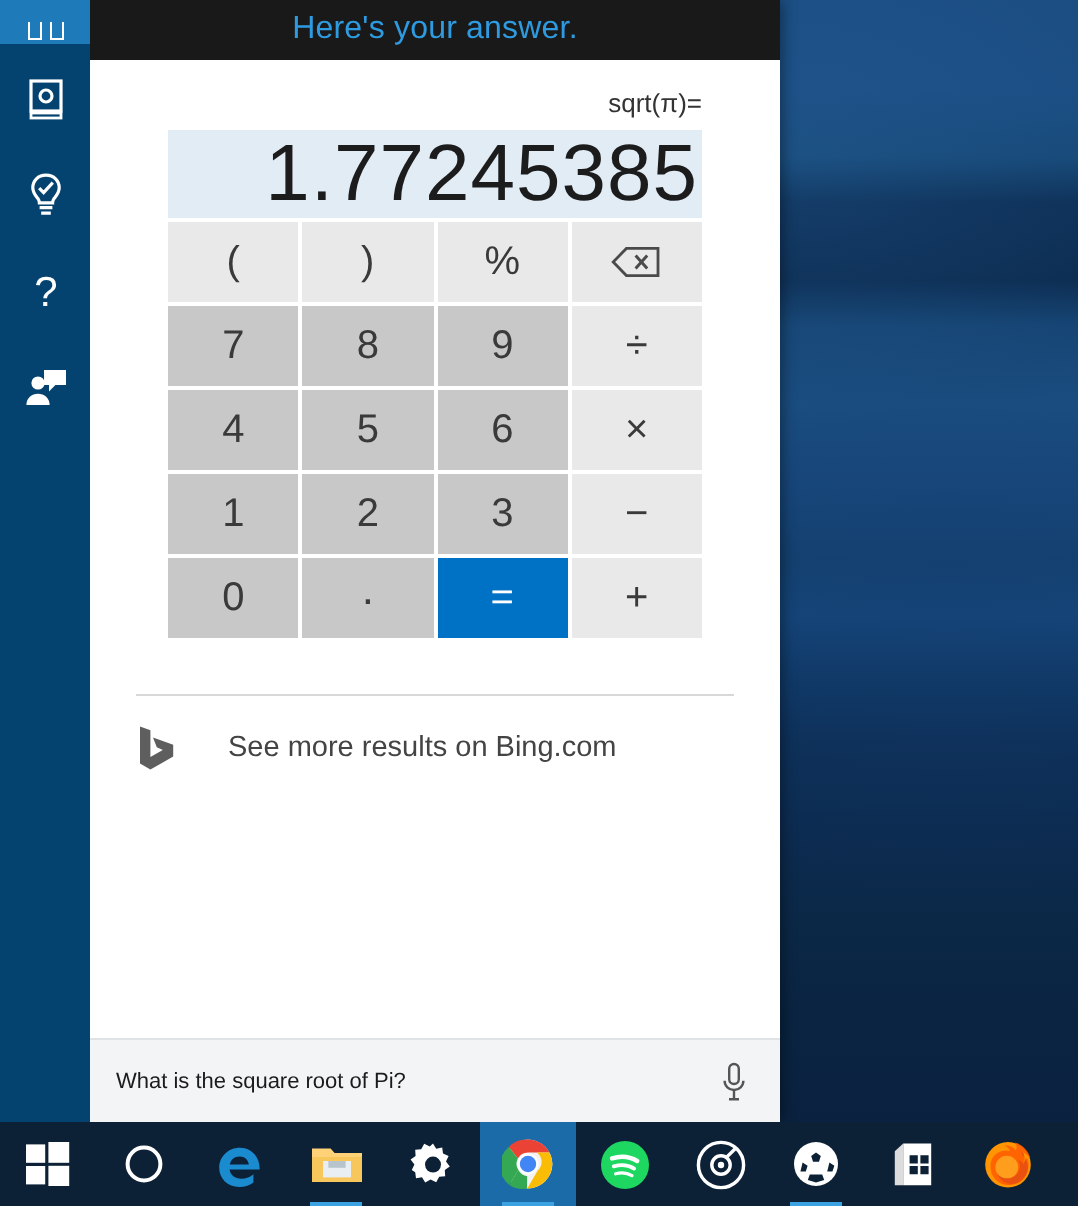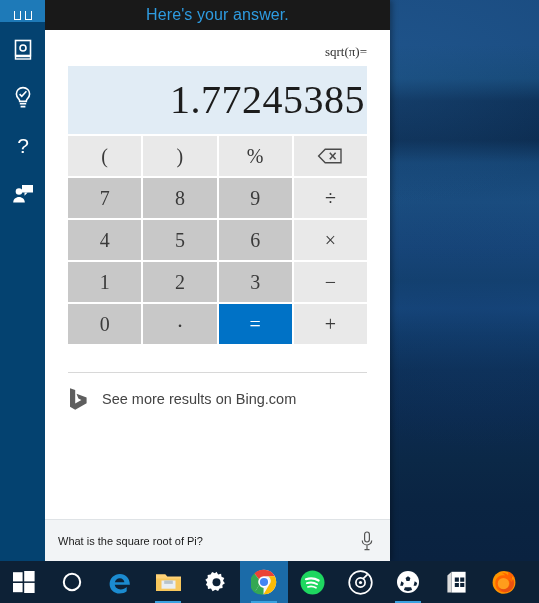--- a/index.html
+++ b/index.html
@@ -67,27 +67,27 @@
   .side-icon svg { display:block; }
   #side-icons { margin-top:26px; display:flex; flex-direction:column; }
 
   
   #content { flex:1; display:flex; flex-direction:column; background:#ffffff; min-width:0; }
   #answer-header {
     height:30px; background:#191919; color:#2e9be0;
     display:flex; align-items:center; justify-content:center;
     font-size:16px; letter-spacing:.1px;
   }
-  #card { padding:0 23px;font-family:Liberation Serif, serif; }
+  #card { padding:0 39px; }
   #expression {
     text-align:right; font-size:13px; color:#333333;
     padding:14px 0 6px 0;
   }
   #display {
-    background:#e1ecf5; height:68px;
+    background:#e1ecf5; height:44px;
     display:flex; align-items:center; justify-content:flex-end;
     padding-right:2px;
   }
   #display .value {
     font-size:40px; color:#1c1c1c; font-weight:300; letter-spacing:.5px;
     line-height:1;
   }
   #keypad { margin-top:2px; display:flex; flex-direction:column; gap:2px; }
   .kp-row { display:flex; gap:2px; }
   .key {
@@ -98,21 +98,21 @@
   }
   .key.fn   { background:#e9e9e9; }
   .key.num  { background:#c8c8c8; }
   .key.op   { background:#e9e9e9; }
   .key.eq   { background:#0072c6; color:#ffffff; }
   .key.dot  { font-size:22px; line-height:0; padding-bottom:8px; }
   .key svg { display:block; }
 
   #divider { margin:28px 23px 0 23px; height:1px; background:#d8d8d8; }
   #bing-row {
-    display:flex; align-items:center; gap:12px;
+    display:flex; align-items:center; gap:24px;
     padding:14px 23px 0 23px;
   }
   #bing-logo { width:22px; height:24px; flex:0 0 22px; }
   #bing-text { font-size:14.5px; color:#444444; }
 
   #spacer { flex:1; }
 
   
   #searchbar {
     height:42px; background:#f2f4f6; border-top:1px solid #dfe3e6;

